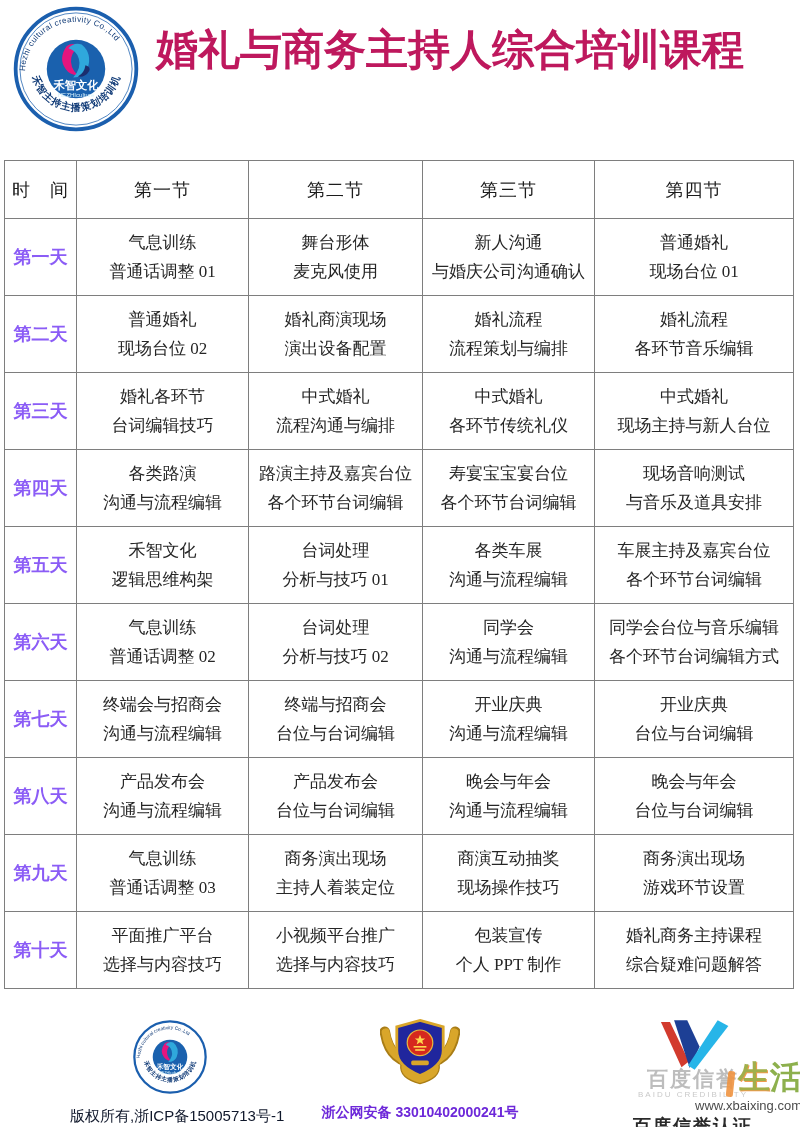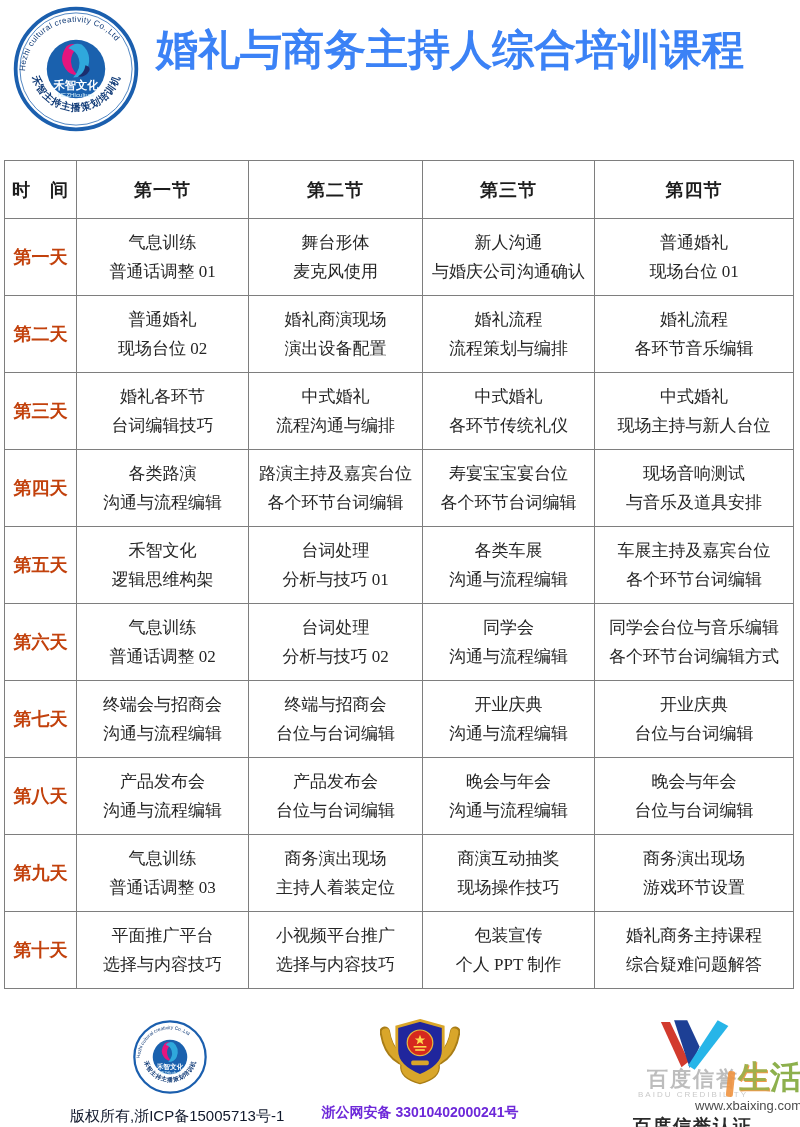--- a/index.html
+++ b/index.html
@@ -2,33 +2,33 @@
 <html><head>
 <meta charset="utf-8">
 <style>
   html,body{margin:0;padding:0;background:#ffffff;}
   .page{position:relative;width:800px;height:1127px;background:#ffffff;overflow:hidden;
         font-family:"Liberation Serif","DejaVu Serif",serif;}
 
   
   .hz-logo{position:absolute;left:10px;top:3px;width:132px;height:132px;}
   .page-title{position:absolute;left:145px;top:22px;width:610px;text-align:center;
-              font-size:42px;font-weight:700;color:#3b82f6;letter-spacing:0px;white-space:nowrap;}
+              font-size:42px;font-weight:700;color:#be185d;letter-spacing:0px;white-space:nowrap;}
 
   
   .ctable{position:absolute;left:4px;top:160px;width:789px;
           border-top:1px solid #7e7e7e;border-left:1px solid #7e7e7e;}
   .tr{display:grid;grid-template-columns:72px 172px 174px 172px 199px;}
   .cell{border-right:1px solid #7e7e7e;border-bottom:1px solid #7e7e7e;
         display:flex;flex-direction:column;align-items:center;justify-content:center;
         background:#ffffff;box-sizing:border-box;}
   .tr.head .cell{height:58px;}
   .tr.body .cell{height:77px;}
-  .th{font-size:18px;font-weight:700;color:#1c1c1c;letter-spacing:1px;}
-  .day{font-size:18px;font-weight:700;color:#c2410c;}
+  .th{font-size:18px;font-weight:400;color:#1c1c1c;letter-spacing:1px;}
+  .day{font-size:18px;font-weight:700;color:#8b5cf6;}
   .line{font-size:17px;line-height:29px;color:#262626;white-space:nowrap;}
 
   
   .f-left{position:absolute;left:70px;top:1018px;width:200px;text-align:center;}
   .f-left svg{width:78px;height:78px;}
   .copyright{margin-top:7px;font-family:"Liberation Sans","DejaVu Sans",sans-serif;
              font-size:15px;color:#0f172a;white-space:nowrap;}
 
   .f-mid{position:absolute;left:300px;top:1014px;width:240px;text-align:center;}
   .f-mid svg{width:80px;height:72px;}

